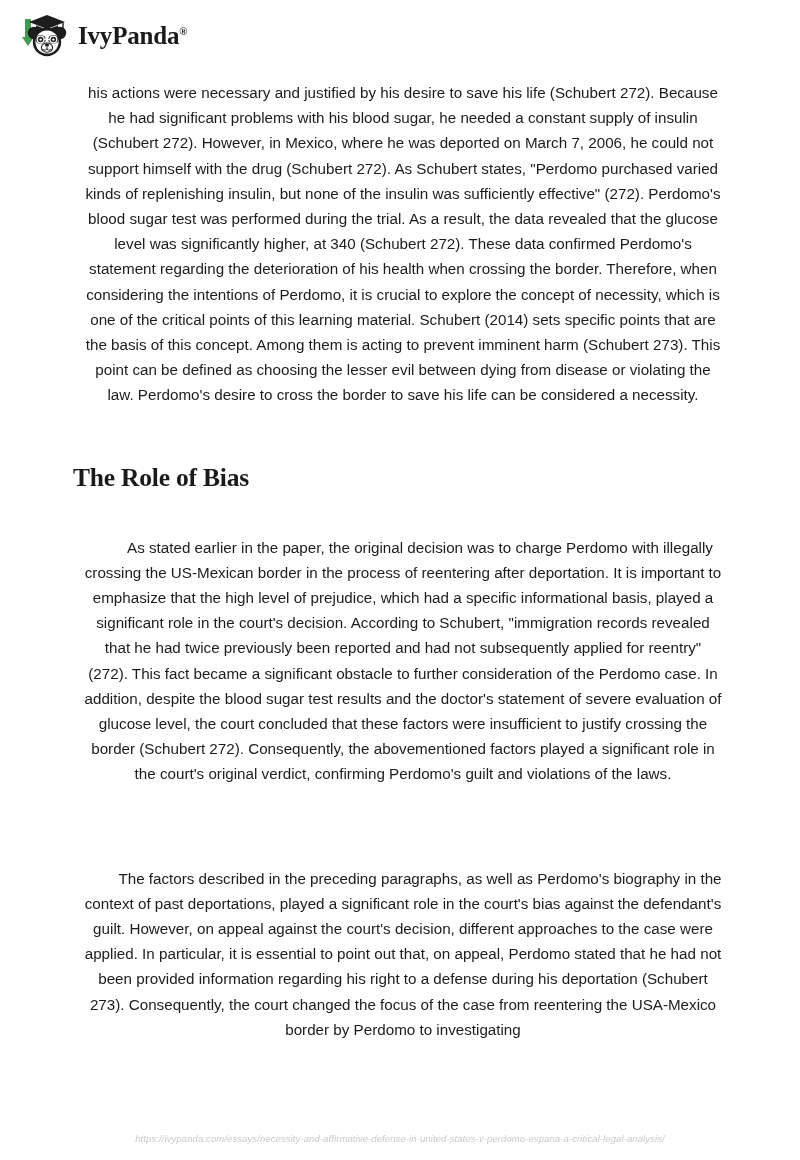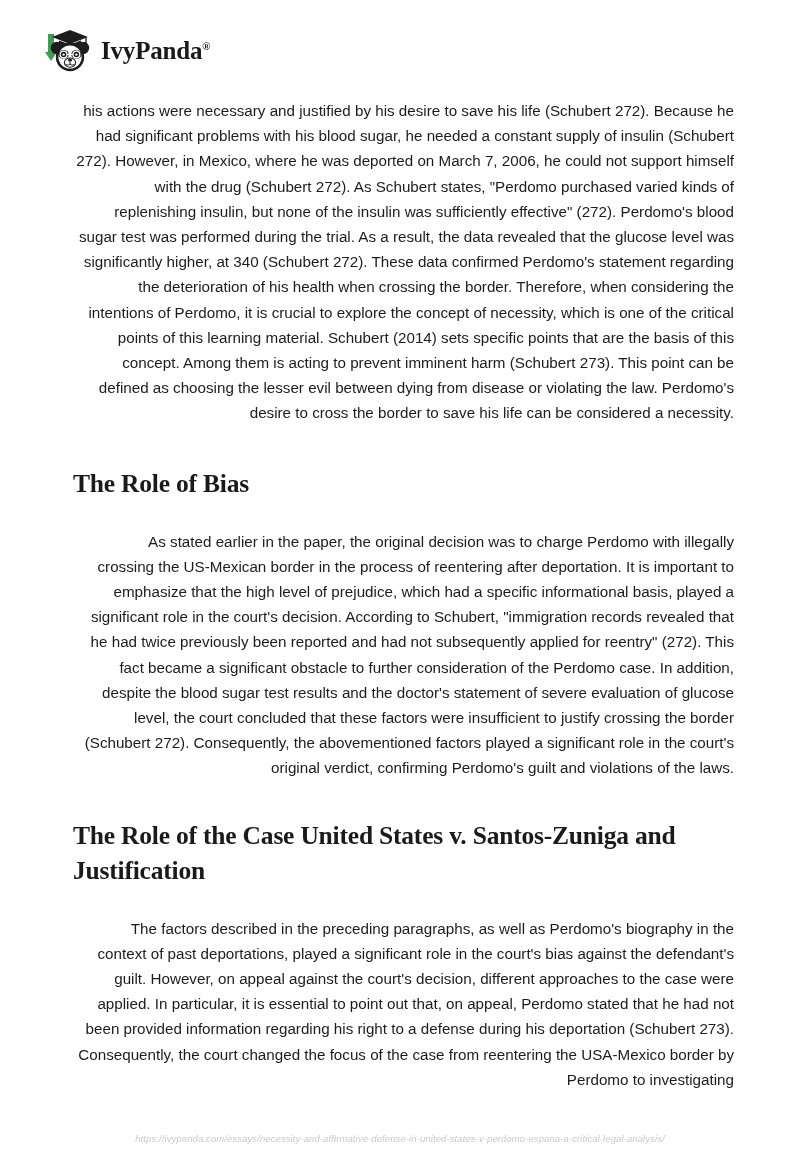--- a/index.html
+++ b/index.html
@@ -16,22 +16,21 @@
     overflow: hidden;
     position: relative;
   }
 
   
   .page-header {
     position: relative;
     height: 62px;
     display: flex;
     align-items: flex-start;
-    padding: 16px;
-    margin-left: 8px;
+    padding: 1px;
   }
   .brand {
     display: flex;
     align-items: center;
     gap: 7px;
     padding: 10px 0 0 16px;
     flex: 0 0 auto;
     width: 205px;
     box-sizing: border-box;
   }
@@ -70,25 +69,25 @@
     font-family: "Liberation Sans", sans-serif;
   }
 
   
   .content {
     padding: 0 62px 0 68px;
     box-sizing: border-box;
     width: 800px;
   }
   .content p {
-    margin: 4px;
+    margin: 16px;
     font-size: 15.2px;
     line-height: 25.2px;
     color: #1c1c1c;
-    text-align: right;
+    text-align: center;
     font-family: "Liberation Sans", sans-serif;
   }
   p.indent {
     text-indent: 34px;
   }
   .content h2 {
     margin: 5px;
     font-size: 25.5px;
     line-height: 35px;
     font-weight: bold;
@@ -166,21 +165,20 @@
 
   <p>his actions were necessary and justified by his desire to save his life (Schubert 272). Because he had significant problems with his blood sugar, he needed a constant supply of insulin (Schubert 272). However, in Mexico, where he was deported on March 7, 2006, he could not support himself with the drug (Schubert 272).  As Schubert states, "Perdomo purchased varied kinds of replenishing insulin, but none of the insulin was sufficiently effective" (272). Perdomo's blood sugar test was performed during the trial. As a result, the data revealed that the glucose level was significantly higher, at 340 (Schubert 272). These data confirmed Perdomo's statement regarding the deterioration of his health when crossing the border. Therefore, when considering the intentions of Perdomo, it is crucial to explore the concept of necessity, which is one of the critical points of this learning material. Schubert (2014) sets specific points that are the basis of this concept. Among them is acting to prevent imminent harm (Schubert 273). This point can be defined as choosing the lesser evil between dying from disease or violating the law. Perdomo's desire to cross the border to save his life can be considered a necessity.</p>
 
   <div class="gap-before-heading"></div>
   <h2>The Role of Bias</h2>
   <div class="gap-after-heading"></div>
 
   <p class="indent">As stated earlier in the paper, the original decision was to charge Perdomo with illegally crossing the US-Mexican border in the process of reentering after deportation. It is important to emphasize that the high level of prejudice, which had a specific informational basis, played a significant role in the court's decision. According to Schubert, "immigration records revealed that he had twice previously been reported and had not subsequently applied for reentry" (272).  This fact became a significant obstacle to further consideration of the Perdomo case. In addition, despite the blood sugar test results and the doctor's statement of severe evaluation of glucose level, the court concluded that these factors were insufficient to justify crossing the border (Schubert 272). Consequently, the abovementioned factors played a significant role in the court's original verdict, confirming Perdomo's guilt and violations of the laws.</p>
 
   <div class="gap-before-heading2"></div>
-  <h2>The Role of the Case United States v. Santos-Zuniga and Justification</h2>
   <div class="gap-after-heading2"></div>
 
   <p class="indent">The factors described in the preceding paragraphs, as well as Perdomo's biography in the context of past deportations, played a significant role in the court's bias against the defendant's guilt. However, on appeal against the court's decision, different approaches to the case were applied. In particular, it is essential to point out that, on appeal, Perdomo stated that he had not been provided information regarding his right to a defense during his deportation (Schubert 273). Consequently, the court changed the focus of the case from reentering the USA-Mexico border by Perdomo to investigating</p>
 </div>
 
 <div class="page-footer">
   <span class="footer-url">https://ivypanda.com/essays/necessity-and-affirmative-defense-in-united-states-v-perdomo-espana-a-critical-legal-analysis/</span>
 </div>
 
 </body></html>

